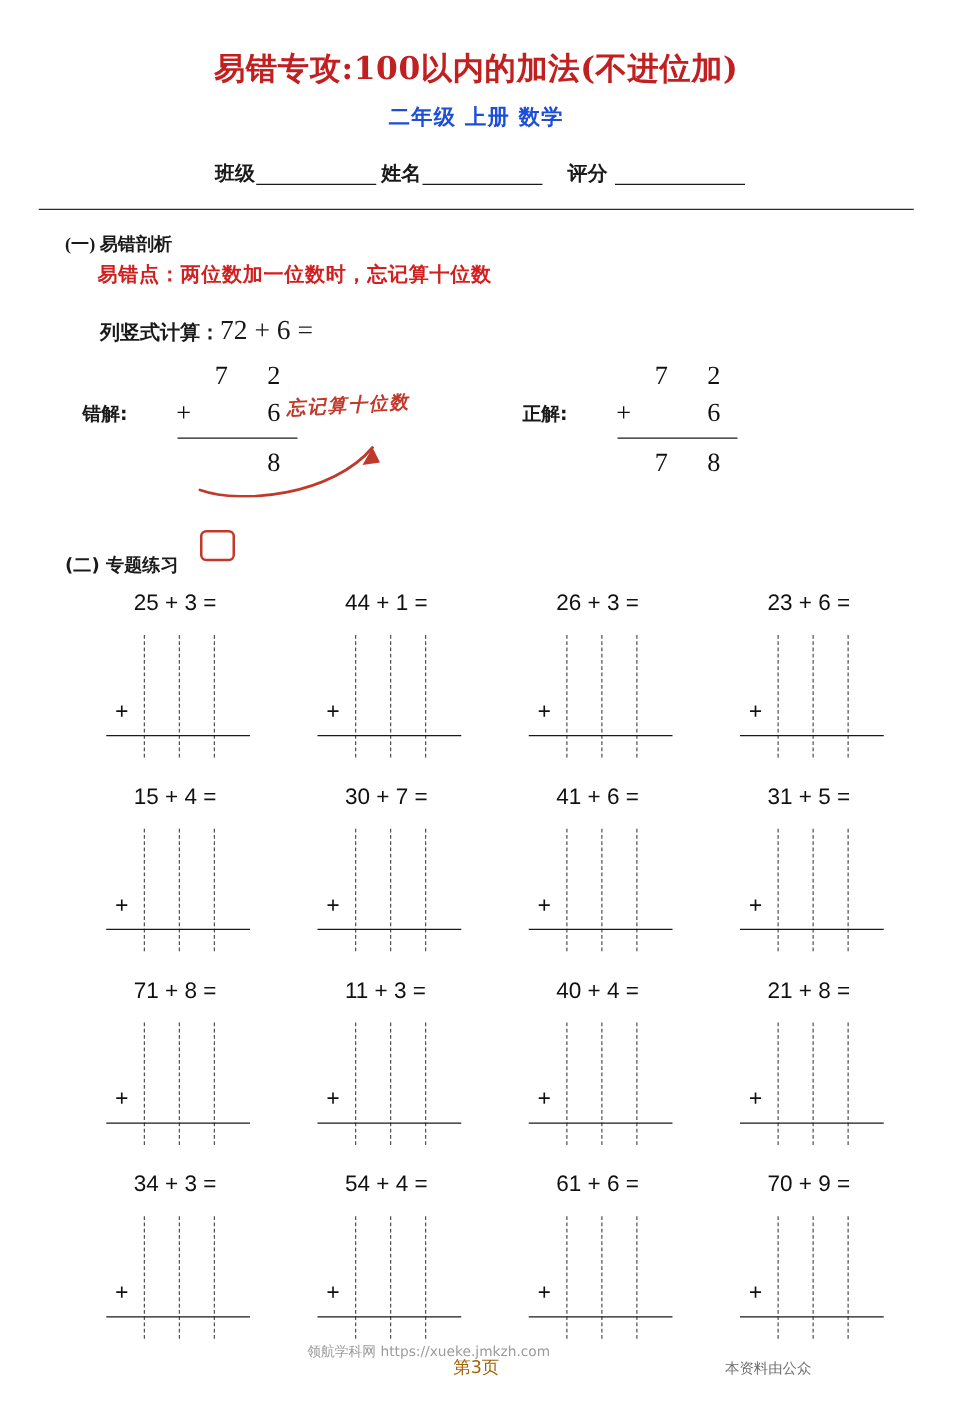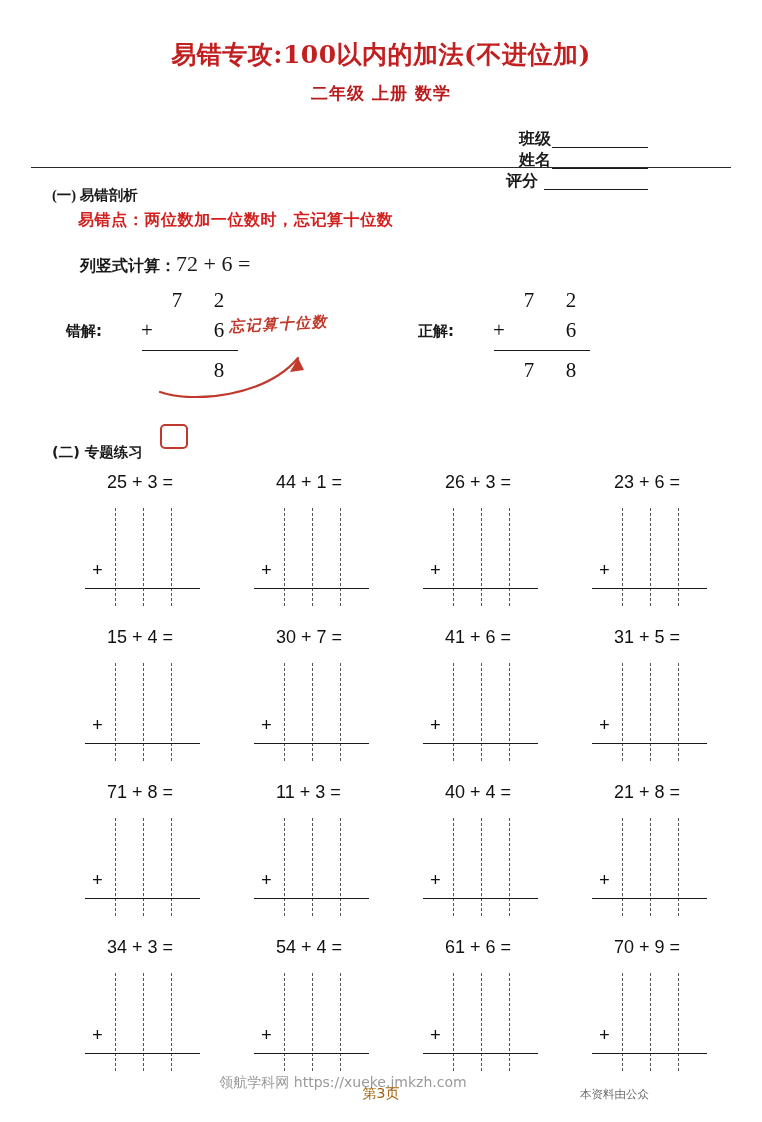--- a/index.html
+++ b/index.html
@@ -33,35 +33,34 @@
   .worksheet-subtitle {
     position: absolute;
     top: 82px;
     left: 0;
     width: 762px;
     text-align: center;
     font-family: "DejaVu Sans", sans-serif;
     font-weight: bold;
     font-size: 17px;
     letter-spacing: 1px;
-    color: #b91c1c;
+    color: #1d4ed8;
   }
 
   .info-row {
     position: absolute;
     top: 129px;
     left: 172px;
     width: 480px;
     display: flex;
     align-items: flex-end;
     font-family: "DejaVu Sans", sans-serif;
     font-size: 16px;
     font-weight: bold;
     color: #1a1a1a;
-    flex-direction: column;
   }
   .info-field { display: flex; align-items: flex-end; }
   .info-label { white-space: nowrap; }
   .info-blank {
     display: inline-block;
     border-bottom: 1.6px solid #1a1a1a;
     height: 15px;
     margin: 0 4px 2px 1px;
   }
   .blank-class { width: 96px; }
@@ -276,21 +275,21 @@
   }
 
   
   .watermark {
     position: absolute;
     top: 1074px;
     left: 0;
     width: 686px;
     text-align: center;
     font-family: "DejaVu Sans", sans-serif;
-    font-size: 14px;
+    font-size: 11px;
     color: #9a9a9a;
     white-space: nowrap;
   }
   .page-number {
     position: absolute;
     top: 1085px;
     left: 0;
     width: 762px;
     text-align: center;
     font-family: "DejaVu Sans", sans-serif;

